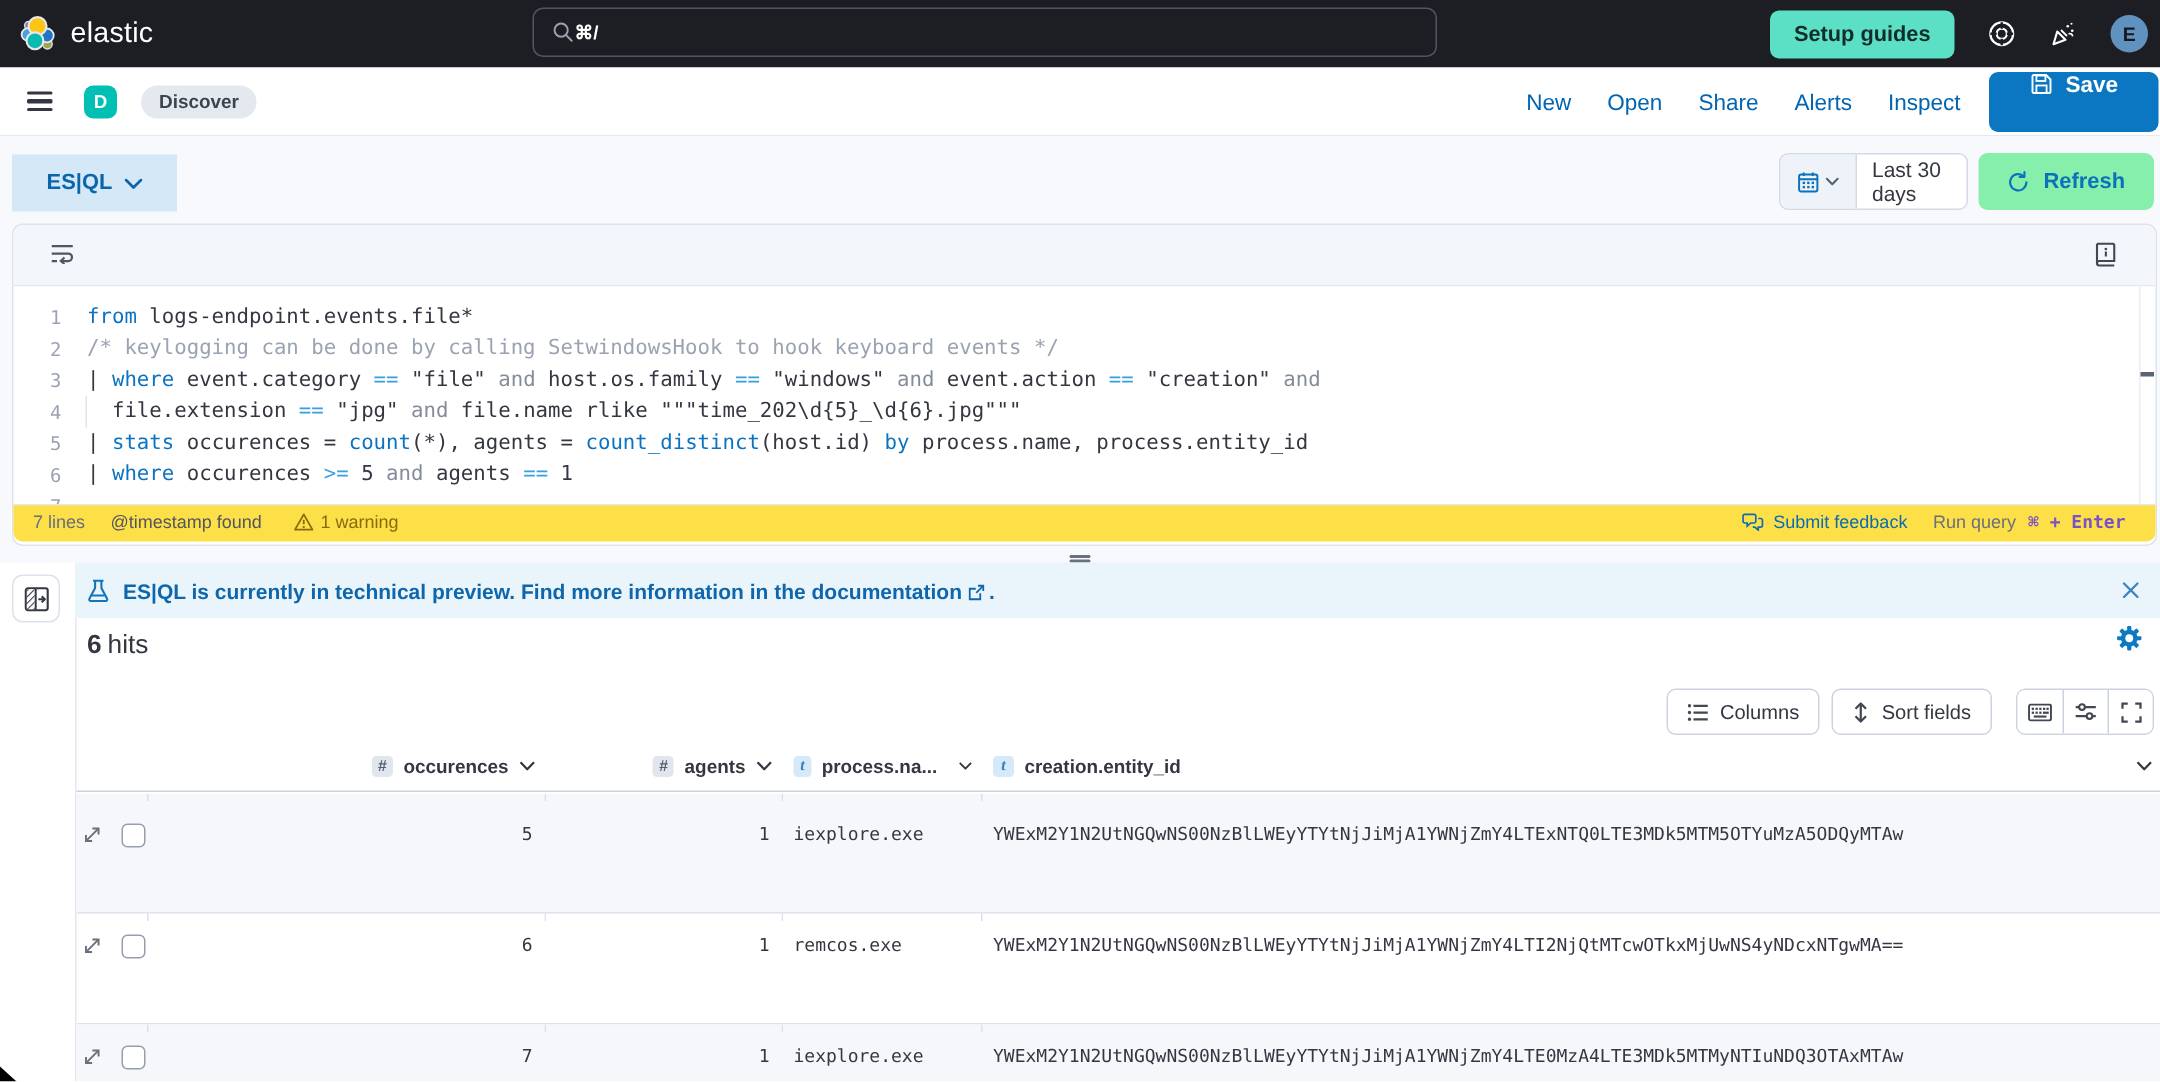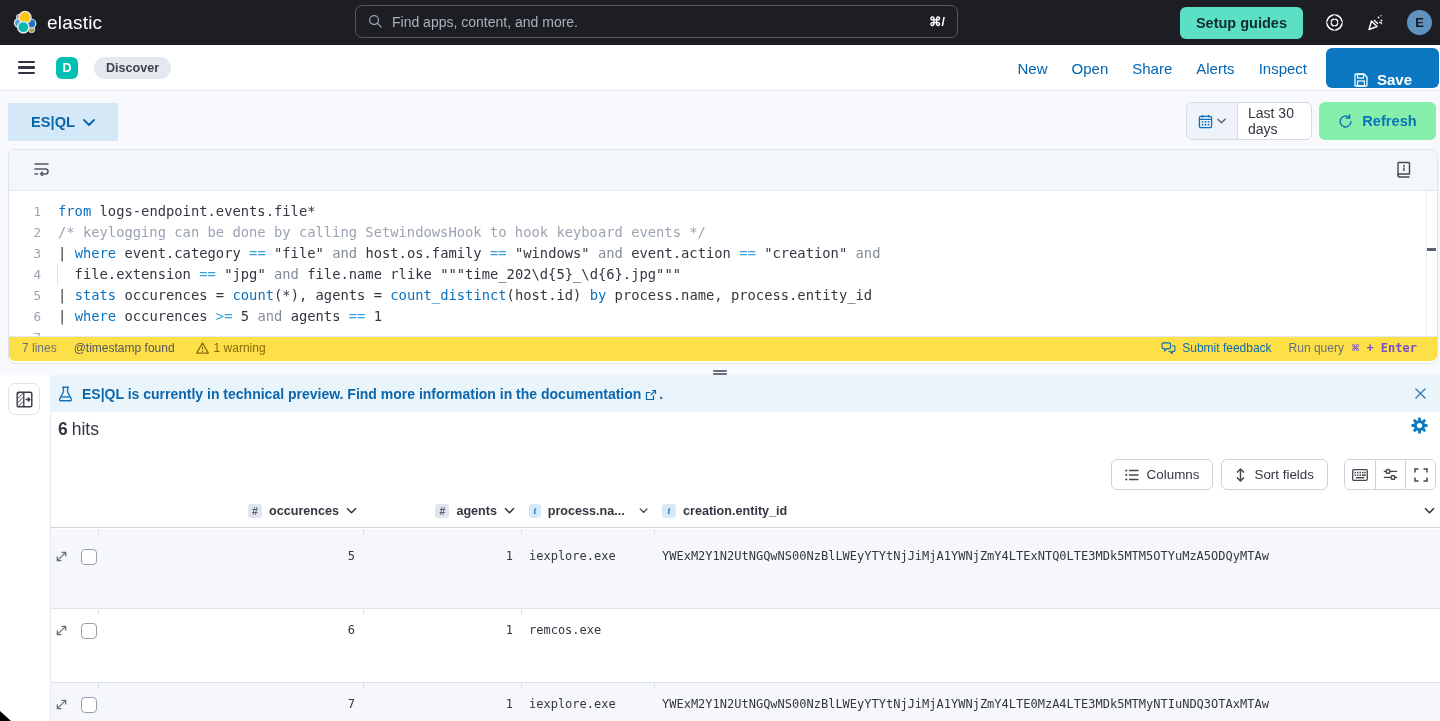--- a/index.html
+++ b/index.html
@@ -20,21 +20,21 @@
 
   
   .navbar { position:absolute; left:0; top:45px; width:1440px; height:46px; background:#fff; border-bottom:1px solid #e6eaf0; display:flex; align-items:center; }
   .burger { margin-left:18px; width:17px; }
   .burger div { height:2.4px; background:#343741; border-radius:1px; margin-bottom:3.4px; }
   .burger div:last-child { margin-bottom:0; }
   .space-badge { margin-left:21px; width:22px; height:22px; border-radius:6px; background:#00bfb3; color:#fff; font-size:12.5px; font-weight:700; display:flex; align-items:center; justify-content:center; }
   .crumb { margin-left:16px; background:#e4e8ef; color:#3d4350; font-size:12.6px; font-weight:600; padding:4px 12px; border-radius:11px; }
   .nav-right { position:absolute; right:0; top:0; height:46px; display:flex; align-items:center; }
   .hlink { color:#0165b2; font-size:15px; font-weight:500; padding:0 12px; background:none; border:none; font-family:inherit; }
-  .save-btn { margin-left:7px; margin-right:1px; width:113px; height:40px; background:#0b77c2; color:#fff; border:none; border-radius:6px; font-family:inherit; font-size:15px; font-weight:600; display:flex; align-items:flex-end; justify-content:center; gap:8px; }
+  .save-btn { margin-left:7px; margin-right:1px; width:113px; height:40px; background:#0b77c2; color:#fff; border:none; border-radius:6px; font-family:inherit; font-size:15px; font-weight:600; display:flex; align-items:flex-start; justify-content:center; gap:8px; }
 
   
   .querysec { position:absolute; left:0; top:91px; width:1440px; height:284px; background:#f8f9fc; }
   .esql-btn { position:absolute; left:8px; top:12px; width:110px; height:38px; background:#d5e8f7; border:none; border-radius:0; color:#0a66ab; font-family:inherit; font-size:14.6px; font-weight:600; display:flex; align-items:center; justify-content:center; gap:8px; }
   .datepicker { position:absolute; right:128px; top:11px; width:126px; height:38px; background:#fff; border:1px solid #d3dae6; border-radius:6px; display:flex; overflow:hidden; }
   .dp-quick { width:51px; background:#eef2f9; border-right:1px solid #d3dae6; display:flex; align-items:center; justify-content:center; gap:4px; }
   .dp-value { flex:1; display:flex; align-items:center; padding-left:10px; font-size:14px; color:#343741; }
   .refresh-btn { position:absolute; right:4px; top:11px; width:117px; height:38px; background:#86efac; border:none; border-radius:6px; color:#0b72ba; font-family:inherit; font-size:14.6px; font-weight:600; display:flex; align-items:center; justify-content:center; gap:9px; }
 
   
@@ -120,21 +120,20 @@
       <circle cx="12" cy="7.4" r="6" fill="#fec514" stroke="#e8e9ee" stroke-width="1.4"></circle>
       <circle cx="10.3" cy="17.2" r="5.6" fill="#0abab0" stroke="#e8e9ee" stroke-width="1.4"></circle>
     </svg>
     <span class="logo-text">elastic</span>
   </div>
   <div class="g-search">
     <svg width="15" height="15" viewBox="0 0 16 16">
       <circle cx="6.5" cy="6.5" r="4.7" fill="none" stroke="#98a2b3" stroke-width="1.4"></circle>
       <line x1="10.2" y1="10.2" x2="14" y2="14" stroke="#98a2b3" stroke-width="1.4" stroke-linecap="round"></line>
     </svg>
-    <span class="ph">Find apps, content, and more.</span>
     <span class="kbd">⌘/</span>
   </div>
   <div class="topbar-right">
     <button class="setup-btn">Setup guides</button>
     <button style="background:none;border:none;padding:0;">
       <svg width="19" height="19" viewBox="0 0 19 19">
         <circle cx="9.5" cy="9.5" r="7.6" fill="none" stroke="#fff" stroke-width="1.5"></circle>
         <circle cx="9.5" cy="9.5" r="3.4" fill="none" stroke="#fff" stroke-width="1.5"></circle>
         <line x1="9.5" y1="1.9" x2="9.5" y2="6.1" stroke="#1d1e23" stroke-width="1.6"></line>
         <line x1="9.5" y1="12.9" x2="9.5" y2="17.1" stroke="#1d1e23" stroke-width="1.6"></line>
@@ -456,20 +455,21 @@
               <line x1="2.6" y1="10.4" x2="10.4" y2="2.6" stroke="#69707d" stroke-width="1.3"></line>
               <polyline points="6.6,2.3 10.7,2.3 10.7,6.4" fill="none" stroke="#69707d" stroke-width="1.3"></polyline>
               <polyline points="2.3,6.6 2.3,10.7 6.4,10.7" fill="none" stroke="#69707d" stroke-width="1.3"></polyline>
             </svg>
           </button>
           <div class="rowcheck"></div>
         </div>
         <div class="cell num">6</div>
         <div class="cell num">1</div>
         <div class="cell txt">remcos.exe</div>
+        <div class="cell txt">YWExM2Y1N2UtNGQwNS00NzBlLWEyYTYtNjJiMjA1YWNjZmY4LTI2NjQtMTcwOTkxMjUwNS4yNDcxNTgwMA==</div>
       </div>
       <div class="grow stripe" style="height: 74px;">
         <div class="cell ctrl">
           <button class="expand-btn">
             <svg width="13" height="13" viewBox="0 0 13 13">
               <line x1="2.6" y1="10.4" x2="10.4" y2="2.6" stroke="#69707d" stroke-width="1.3"></line>
               <polyline points="6.6,2.3 10.7,2.3 10.7,6.4" fill="none" stroke="#69707d" stroke-width="1.3"></polyline>
               <polyline points="2.3,6.6 2.3,10.7 6.4,10.7" fill="none" stroke="#69707d" stroke-width="1.3"></polyline>
             </svg>
           </button>

